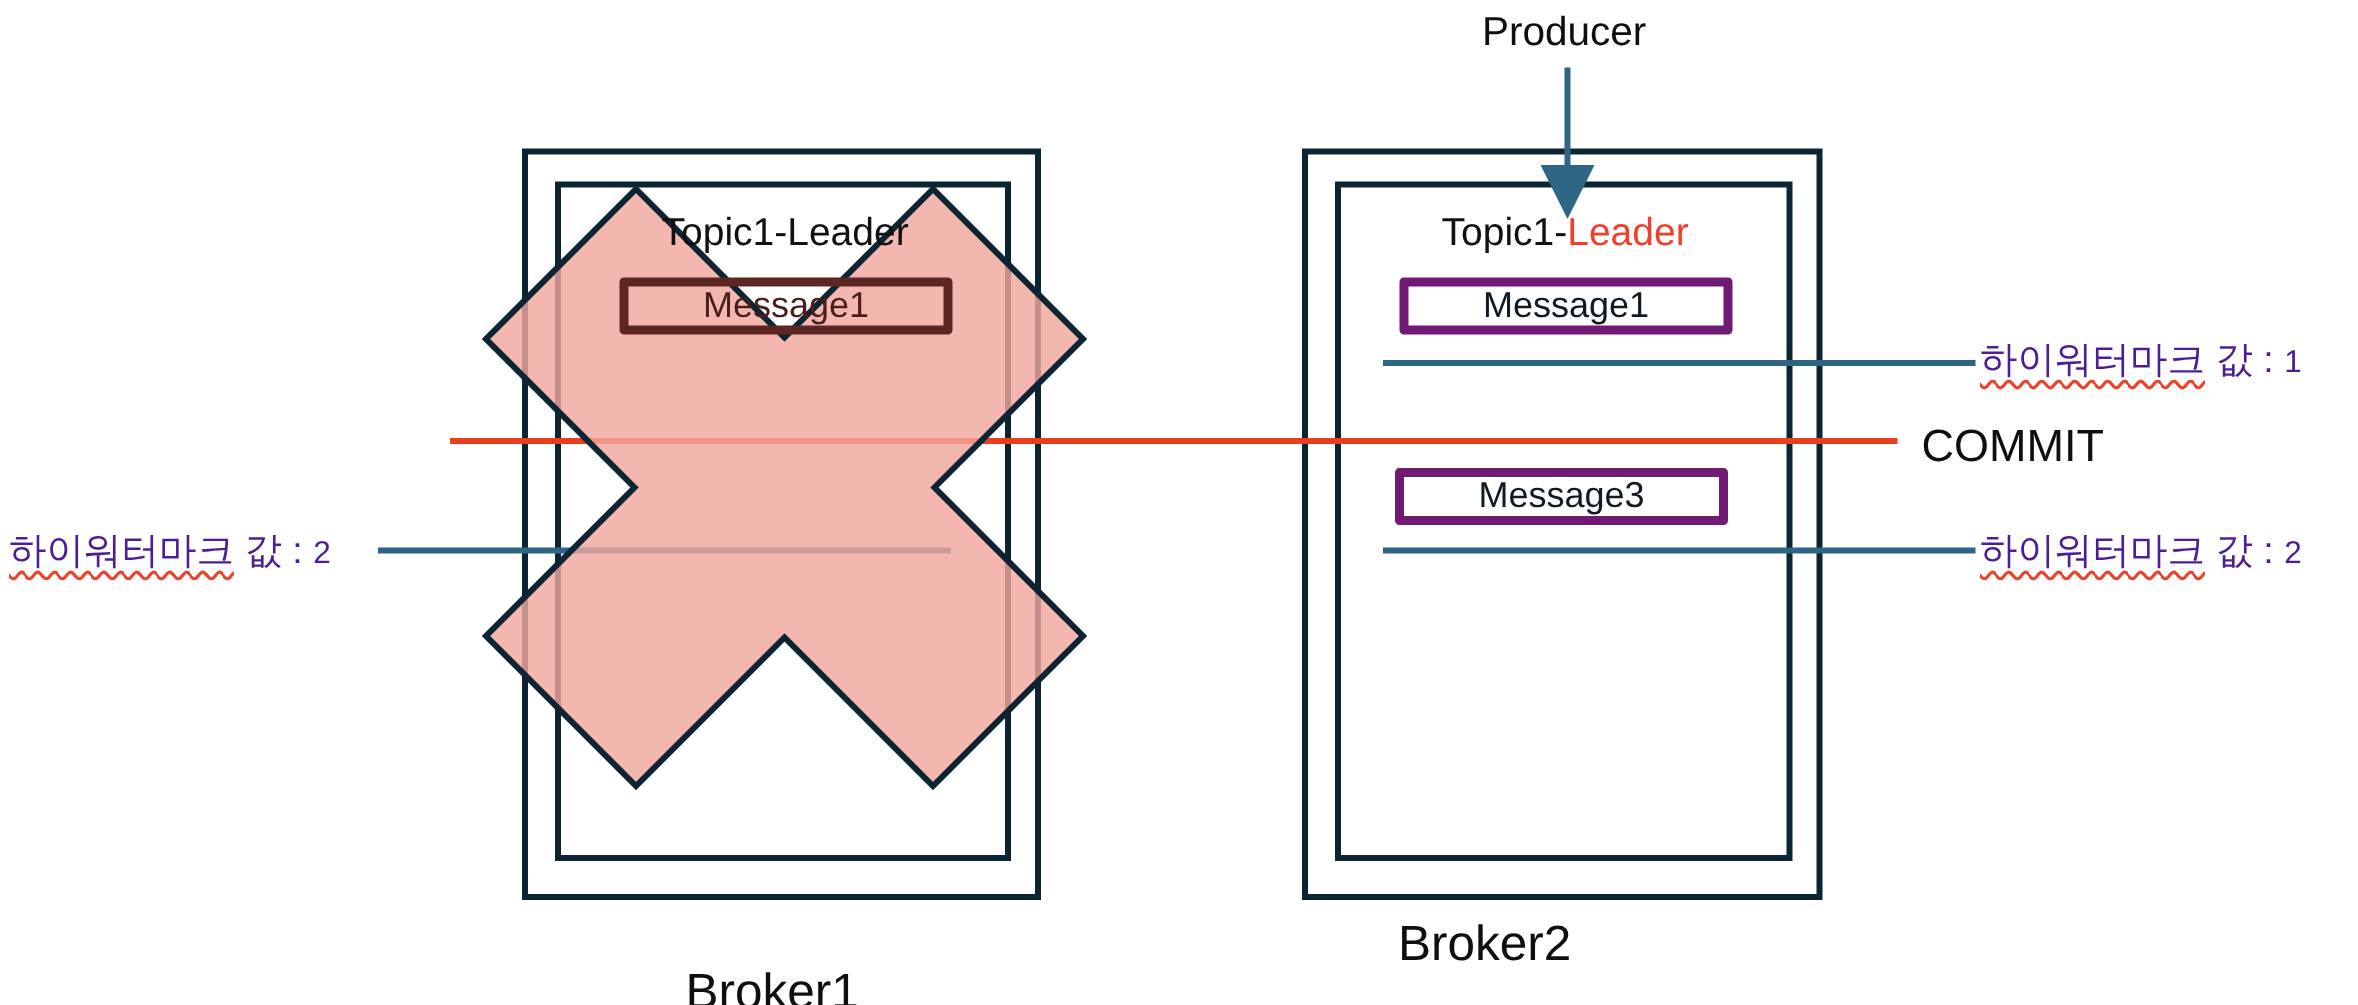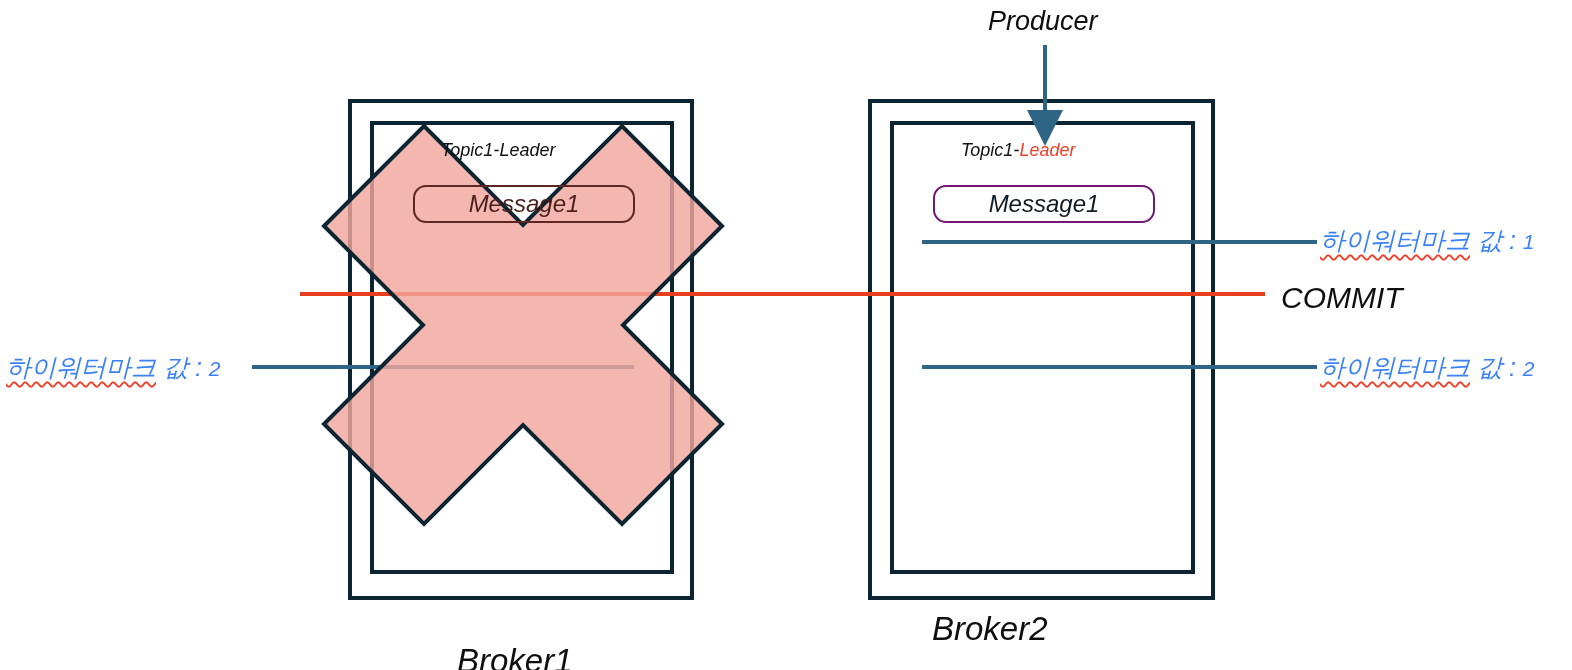--- a/index.html
+++ b/index.html
@@ -11,21 +11,20 @@
     font-family: "Liberation Sans", "DejaVu Sans", sans-serif;
     width: 1572px;
     height: 670px;
     overflow: hidden;
   }
   #canvas {
     position: relative;
     width: 1572px;
     height: 670px;
     background: #ffffff;
-    font-style: italic;
   }
   #diagram-svg {
     position: absolute;
     left: 0;
     top: 0;
     width: 1572px;
     height: 670px;
   }
   .txt {
     position: absolute;
@@ -33,52 +32,52 @@
     color: #0d1f2d;
     line-height: 1;
   }
   .label-producer {
     left: 988px;
     top: 8px;
     font-size: 27px;
     color: #0f0f0f;
   }
   .topic-label {
-    font-size: 18px;
+    font-size: 26px;
     color: #111111;
   }
   .topic-left  { left: 441px; top: 141px; }
   .topic-right { left: 961px; top: 141px; }
   .leader-red { color: #f1402a; }
   .leader-dark { color: #111111; }
 
   .msg-box {
     position: absolute;
     box-sizing: border-box;
-    border: 2px solid #701a75;
-    border-radius: 13px;
+    border: 6px solid #701a75;
+    border-radius: 3px;
     background: transparent;
     display: flex;
     align-items: center;
     justify-content: center;
     font-size: 24px;
     color: #0f1b24;
   }
   .msg-faded {
     border-color: #5c2722;
     color: #4a1f1b;
   }
   .msg-b1-1 { left: 413px; top: 185px; width: 222px; height: 38px; }
   .msg-b1-2 { left: 413px; top: 312px; width: 222px; height: 38px; }
   .msg-b2-1 { left: 933px; top: 185px; width: 222px; height: 38px; }
   .msg-b2-2 { left: 930px; top: 312px; width: 222px; height: 38px; }
 
   .hwm-label {
     font-size: 25px;
-    color: #3b82f6;
+    color: #4c1d95;
   }
   .hwm-left  { left: 6px;    top: 355px; }
   .hwm-r1    { left: 1320px; top: 228px; }
   .hwm-r2    { left: 1320px; top: 355px; }
   .commit-label { left: 1281px; top: 283px; font-size: 30px; color: #0f0f0f; }
 
   .squiggle {
     text-decoration: underline wavy #f1402a;
     text-decoration-thickness: 2px;
     text-underline-offset: 5px;
@@ -129,20 +128,21 @@
     <span class="leader-dark">Topic1-</span><span class="leader-dark">Leader</span>
   </div>
 
   <div class="txt topic-label topic-right">
     <span class="leader-dark">Topic1-</span><span class="leader-red">Leader</span>
   </div>
 
   <div class="msg-box msg-faded msg-b1-1">Message1</div>
 
   <div class="msg-box msg-b2-1">Message1</div>
+  <div class="msg-box msg-b2-2">Message3</div>
 
   <div class="txt hwm-label hwm-left">
     <span class="squiggle">하이워터마크</span><span> 값 : </span><span class="hwm-num">2</span>
   </div>
 
   <div class="txt hwm-label hwm-r1">
     <span class="squiggle">하이워터마크</span><span> 값 : </span><span class="hwm-num">1</span>
   </div>
 
   <div class="txt hwm-label hwm-r2">

